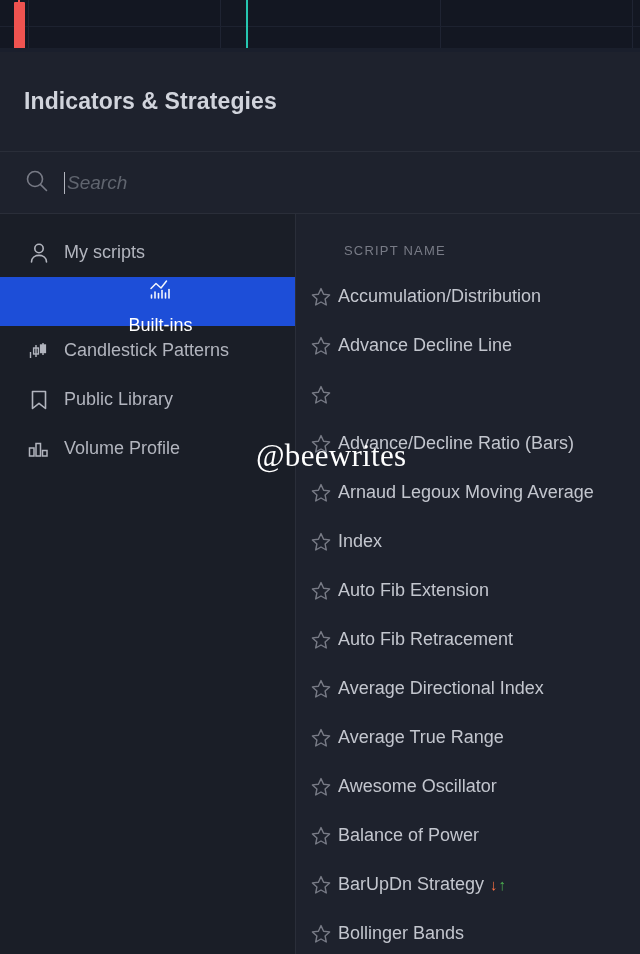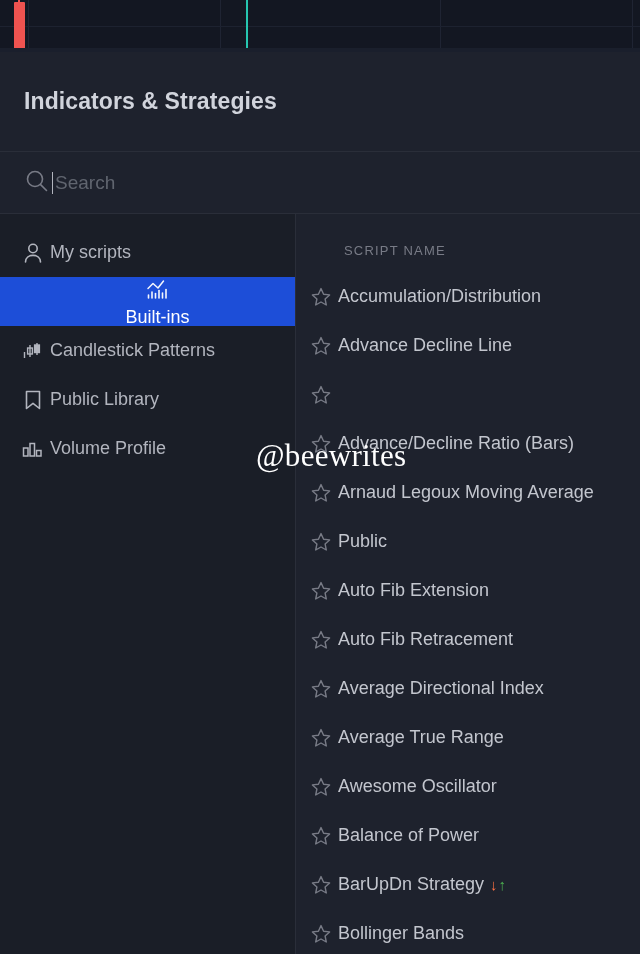--- a/index.html
+++ b/index.html
@@ -81,21 +81,22 @@
   }
 
   .search-row {
     height: 63px;
     flex: 0 0 auto;
     display: flex;
     align-items: center;
     padding: 0 24px;
     border-top: 1px solid #2a2e39;
     border-bottom: 1px solid #2a2e39;
-    gap: 2px;
+    gap: 14px;
+    font-style: italic;
   }
   .search-icon { flex: 0 0 auto; display: block; }
   .search-field {
     position: relative;
     display: flex;
     align-items: center;
     flex: 1 1 auto;
     height: 100%;
   }
   .caret {
@@ -120,22 +121,22 @@
     width: 296px;
     flex: 0 0 296px;
     background: #1a1e27;
     border-right: 1px solid #2a2e39;
     padding-top: 14px;
   }
   .side-item {
     display: flex;
     align-items: center;
     height: 49px;
-    padding-left: 20px;
-    gap: 4px;
+    padding-left: 26px;
+    gap: 12px;
     cursor: pointer;
   }
   .side-item.active { background: #1d4ed8; flex-direction: column; }
   .side-label {
     font-size: 18px;
     color: #b2b5be;
     white-space: nowrap;
   }
   .side-item.active .side-label { color: #ffffff; }
   .side-icon { flex: 0 0 26px; width: 26px; height: 26px; display: block; }
@@ -326,21 +327,21 @@
             <div class="script-row">
               <span class="star-icon"><svg width="22" height="22" viewBox="0 0 22 22" fill="none">
                   <path d="M11 2.6l2.6 5.6 6 .7-4.5 4.1 1.2 6-5.3-3-5.3 3 1.2-6L2.4 8.9l6-.7z" stroke="#787b86" stroke-width="1.4" stroke-linejoin="round"></path>
                 </svg></span>
               <span class="script-name">Arnaud Legoux Moving Average</span>
             </div>
             <div class="script-row">
               <span class="star-icon"><svg width="22" height="22" viewBox="0 0 22 22" fill="none">
                   <path d="M11 2.6l2.6 5.6 6 .7-4.5 4.1 1.2 6-5.3-3-5.3 3 1.2-6L2.4 8.9l6-.7z" stroke="#787b86" stroke-width="1.4" stroke-linejoin="round"></path>
                 </svg></span>
-              <span class="script-name">Public</span>
+              <span class="script-name">Index</span>
             </div>
             <div class="script-row">
               <span class="star-icon"><svg width="22" height="22" viewBox="0 0 22 22" fill="none">
                   <path d="M11 2.6l2.6 5.6 6 .7-4.5 4.1 1.2 6-5.3-3-5.3 3 1.2-6L2.4 8.9l6-.7z" stroke="#787b86" stroke-width="1.4" stroke-linejoin="round"></path>
                 </svg></span>
               <span class="script-name">Auto Fib Extension</span>
             </div>
             <div class="script-row">
               <span class="star-icon"><svg width="22" height="22" viewBox="0 0 22 22" fill="none">
                   <path d="M11 2.6l2.6 5.6 6 .7-4.5 4.1 1.2 6-5.3-3-5.3 3 1.2-6L2.4 8.9l6-.7z" stroke="#787b86" stroke-width="1.4" stroke-linejoin="round"></path>

